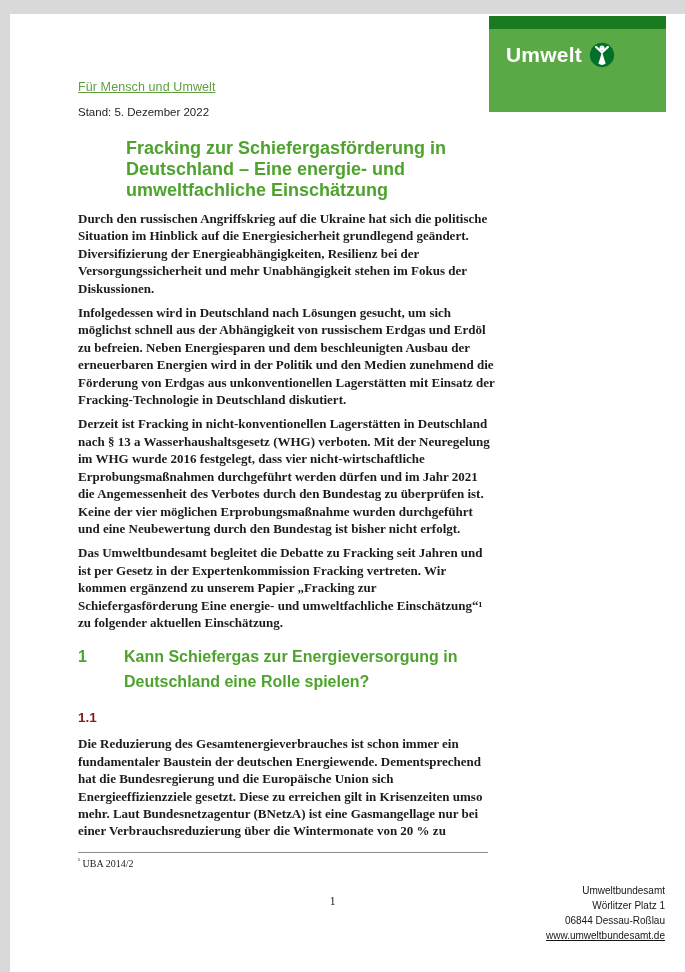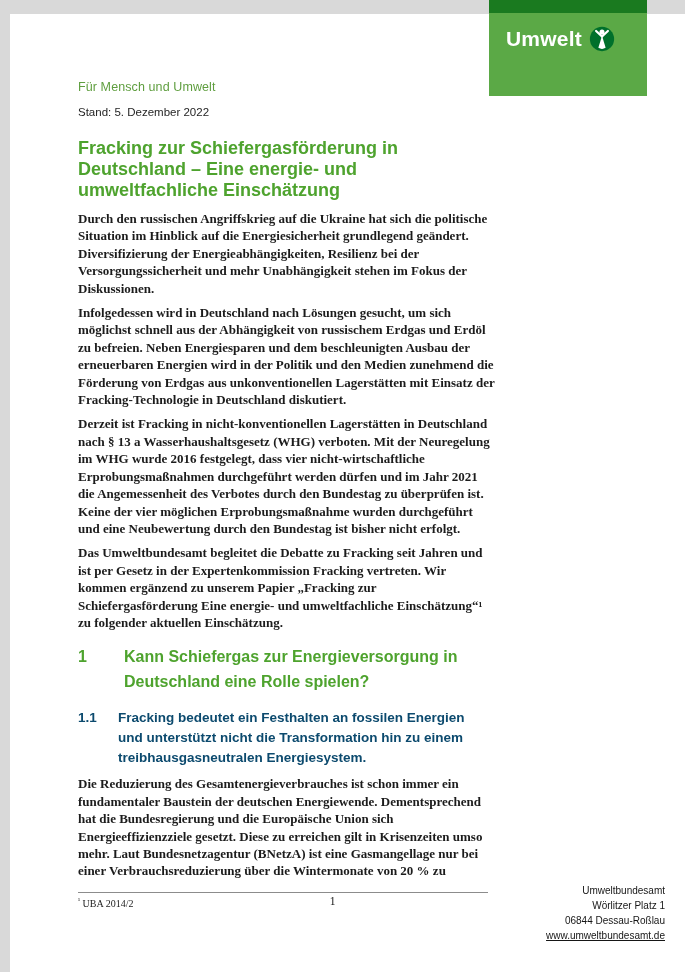--- a/index.html
+++ b/index.html
@@ -10,47 +10,48 @@
   }
   .page{
     position:absolute;left:10px;top:14px;width:675px;height:958px;
     background:#ffffff;
   }
   .content{
     position:absolute;left:68px;top:0;width:418px;
   }
   .eyebrow{
     margin-top:66px;
-    font-size:12.5px;color:#5f9e3f;letter-spacing:.1px;
+    font-size:12.5px;color:#5f9e3f;letter-spacing:.1px;text-decoration:underline;
   }
   .dateline{
     margin-top:12px;
     font-size:11.5px;color:#1f1f1f;font-weight:400;
   }
   .doc-title{
     margin-top:20px;
     font-size:18px;font-weight:700;line-height:21px;color:#4ea32e;
     white-space:pre-line;
+    margin-left:48px;
   }
   .bodytext{
     font-family:"Liberation Serif","DejaVu Serif",serif;
     font-size:13px;line-height:17.4px;color:#1c1c1c;
     margin:7px 0 0 0;
     font-weight:bold;
   }
   .first-body{margin-top:9px;}
   .h1{
     margin-top:13px;display:flex;
     font-size:16px;font-weight:700;line-height:25px;color:#4ea32e;
   }
   .h1 .num{flex:0 0 28px;}
   .h1 .txt{white-space:pre-line;margin-left:18px;}
   .h2{
     margin-top:14px;display:flex;
-    font-size:13.5px;font-weight:700;line-height:20px;color:#0c4a6e;
+    font-size:13.5px;font-weight:700;line-height:20px;color:#7f1d1d;
   }
   .h2 .num{flex:0 0 40px;}
   .h2 .txt{white-space:pre-line;}
   .fn-sep{
     margin-top:12px;width:410px;height:0;
     border-top:1px solid #8c8c8c;
   }
   .footnote{
     margin-top:4px;
     font-family:"Liberation Serif","DejaVu Serif",serif;
@@ -64,21 +65,21 @@
   }
   .footer-address{
     position:absolute;right:20px;top:869px;text-align:right;
     font-size:10px;line-height:15px;color:#161616;margin-left:26px;
   }
   .footer-address .site{
     text-decoration:underline;color:#161616;cursor:pointer;
   }
   
   .logo-box{
-    position:absolute;left:489px;top:0;width:158px;height:96px;
+    position:absolute;left:489px;top:16px;width:177px;height:96px;
   }
   .logo-strip{height:13px;background:#1a7a1f;}
   .logo-main{
     height:83px;background:#5ba946;color:#ffffff;
     padding:13px 0 0 17px;box-sizing:border-box;
   }
   .logo-line{
     display:flex;align-items:center;gap:7px;
     font-size:21px;font-weight:700;line-height:22px;letter-spacing:.2px;
   }
@@ -104,23 +105,20 @@
     <p class="bodytext">Das Umweltbundesamt begleitet die Debatte zu Fracking seit Jahren und ist per Gesetz in der Expertenkommission Fracking vertreten. Wir kommen ergänzend zu unserem Papier „Fracking zur Schiefergasförderung Eine energie- und umweltfachliche Einschätzung“¹ zu folgender aktuellen Einschätzung.</p>
 
     <div class="h1">
       <span class="num">1</span>
       <span class="txt">Kann Schiefergas zur Energieversorgung in
 Deutschland eine Rolle spielen?</span>
     </div>
 
     <div class="h2">
       <span class="num">1.1</span>
-      <span class="txt">Fracking bedeutet ein Festhalten an fossilen Energien
-und unterstützt nicht die Transformation hin zu einem
-treibhausgasneutralen Energiesystem.</span>
     </div>
 
     <p class="bodytext">Die Reduzierung des Gesamtenergieverbrauches ist schon immer ein fundamentaler Baustein der deutschen Energiewende. Dementsprechend hat die Bundesregierung und die Europäische Union sich Energieeffizienzziele gesetzt. Diese zu erreichen gilt in Krisenzeiten umso mehr. Laut Bundesnetzagentur (BNetzA) ist eine Gasmangellage nur bei einer Verbrauchsreduzierung über die Wintermonate von 20 % zu</p>
 
     <div class="fn-sep"></div>
 
     <div class="footnote"><sup>¹</sup><span> UBA 2014/2</span></div>
 
   </div>
 

